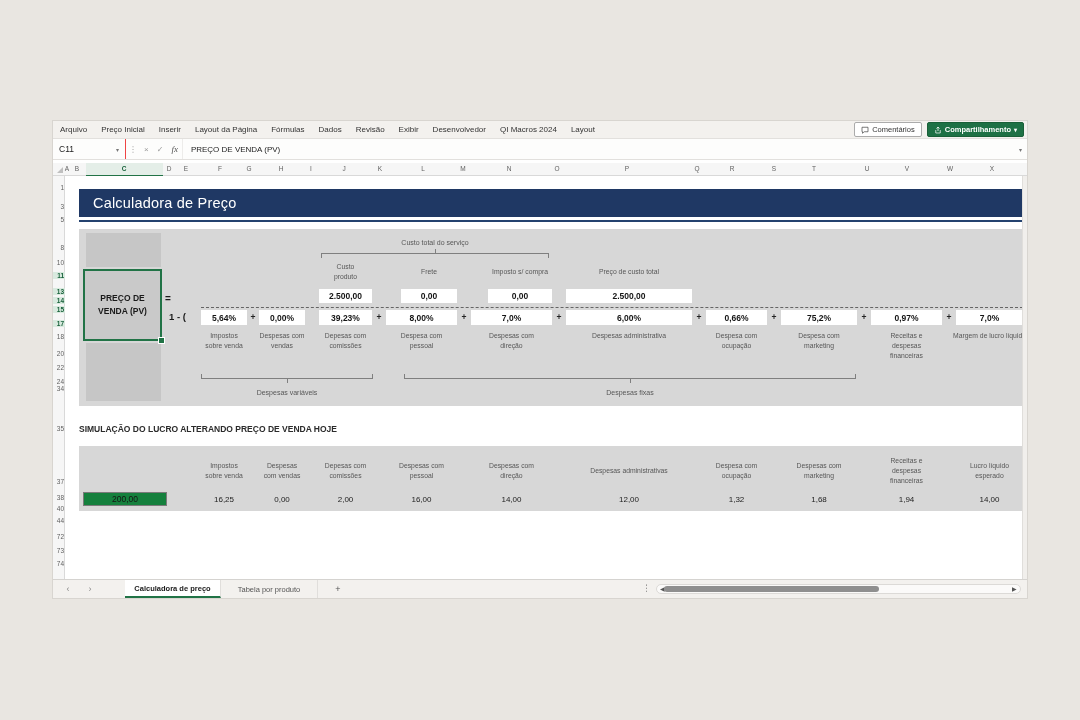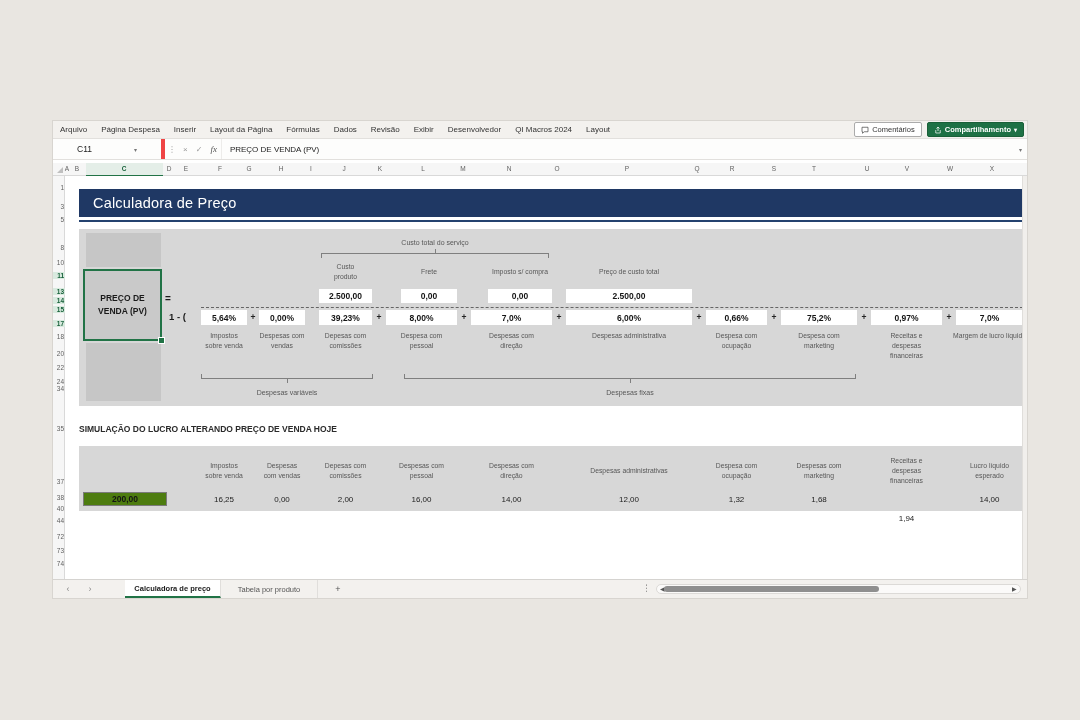--- a/index.html
+++ b/index.html
@@ -16,21 +16,21 @@
   .menu-right{margin-left:auto;display:flex;align-items:center;gap:5px;padding-right:3px;}
   .btn-comments{display:flex;align-items:center;gap:3px;font-size:7.5px;color:#333;background:#fff;
            border:1px solid #ABABAB;border-radius:2px;height:13px;padding:0 6px;}
   .btn-share{display:flex;align-items:center;gap:3px;font-size:7.5px;color:#fff;background:#1E7145;
            border:1px solid #1A6038;border-radius:2px;height:13px;padding:0 6px;font-weight:bold;}
   .btn-share .chev{font-size:6px;color:#fff;}
   
   .formulabar{position:absolute;left:0;top:18px;width:100%;height:21px;background:#FDFDFC;
            border-bottom:1px solid #E2E0DD;display:flex;align-items:center;box-sizing:border-box;}
   .namebox{width:60px;height:100%;display:flex;align-items:center;justify-content:space-between;
-           padding:0 24px;font-size:8.5px;color:#222;border-right:4px solid #ef4444;}
+           padding:0 6px;font-size:8.5px;color:#222;border-right:1px solid #ef4444;}
   .chev{font-size:6px;color:#777;}
   .dots{font-size:8px;color:#999;padding:0 3px;}
   .fbtn{font-size:8px;color:#9a9a9a;padding:0 4px;}
   .fbtn.fx{font-family:"Liberation Serif",serif;font-style:italic;font-size:9px;color:#555;}
   .fvalue{flex:1;font-size:8px;color:#222;padding-left:8px;border-left:1px solid #EDECEA;height:100%;
            display:flex;align-items:center;}
   .fchev{padding:0 5px;}
   
   .colheaders{position:absolute;left:0;top:42px;width:100%;height:13px;background:#F6F6F6;
            border-bottom:1px solid #D9D9D9;box-sizing:border-box;}
@@ -68,22 +68,22 @@
   .simval{font-size:8px;color:#222;text-align:center;}
   .dashline{border-top:1px dashed #646464;}
   .brk-top{border-top:1px solid #7F7F7F;border-left:1px solid #7F7F7F;border-right:1px solid #7F7F7F;height:5px;box-sizing:border-box;}
   .brk-top .tick{position:absolute;left:50%;top:-5px;width:1px;height:5px;background:#7F7F7F;}
   .brk-bot{border-bottom:1px solid #7F7F7F;border-left:1px solid #7F7F7F;border-right:1px solid #7F7F7F;height:5px;box-sizing:border-box;}
   .brk-bot .tick{position:absolute;left:50%;bottom:-5px;width:1px;height:5px;background:#7F7F7F;}
   .eq{font-size:10px;font-weight:bold;color:#1a1a1a;}
   .oneminus{font-size:9.5px;font-weight:bold;color:#1a1a1a;white-space:nowrap;}
   .simtitle{font-size:8.5px;font-weight:bold;color:#2b2b2b;white-space:nowrap;}
   .pricelabel{position:absolute;left:0;right:0;bottom:2px;text-align:center;font-size:8px;font-weight:bold;color:#1a1a1a;}
-  .pricecell{background:#4d7c0f;border:1px solid #7A7A7A;display:flex;align-items:center;justify-content:center;
-           font-size:8.5px;font-weight:bold;color:#141414;box-sizing:border-box;}
+  .pricecell{background:#15803d;border:1px solid #7A7A7A;display:flex;align-items:center;justify-content:center;
+           font-size:8.5px;font-weight:normal;color:#141414;box-sizing:border-box;}
   
   .tabbar{position:absolute;left:0;bottom:0;width:100%;height:19px;background:#F3F1EE;
            border-top:1px solid #D5D3D0;display:flex;align-items:stretch;box-sizing:border-box;}
   .navarr{width:22px;display:flex;align-items:center;justify-content:center;font-size:9px;color:#8a8a8a;}
   .tabswrap{display:flex;margin-left:24px;}
   .tab{width:96px;display:flex;align-items:center;justify-content:center;font-size:7.5px;color:#555;
            border-right:1px solid #E0DEDB;background:transparent;white-space:nowrap;}
   .tab.active{background:#fff;color:#1a1a1a;font-weight:bold;border-bottom:2px solid #217346;box-sizing:border-box;}
   .tab.add{width:40px;font-size:9px;color:#555;border-right:none;}
   .tb-dots{position:absolute;left:589px;top:3px;font-size:9px;color:#777;}
@@ -93,21 +93,21 @@
   .harr{position:absolute;top:5px;font-size:6px;color:#555;}
 </style>
 </head>
 <body>
 
 <div class="window">
 
   <div class="menubar">
     <div class="menu-items" id="menuItems">
         <div class="mi">Arquivo</div>
-        <div class="mi">Página Despesa</div>
+        <div class="mi">Preço Inicial</div>
         <div class="mi">Inserir</div>
         <div class="mi">Layout da Página</div>
         <div class="mi">Fórmulas</div>
         <div class="mi">Dados</div>
         <div class="mi">Revisão</div>
         <div class="mi">Exibir</div>
         <div class="mi">Desenvolvedor</div>
         <div class="mi">QI Macros 2024</div>
         <div class="mi">Layout</div>
       </div>
@@ -278,21 +278,21 @@
       <div class="simval abs" style="left: 641.5px; top: 319px; width: 60px;">1,32</div>
       <div class="cell abs" style="left: 716px; top: 134px; width: 76px; height: 15px;">75,2%</div>
       <div class="plus abs" style="left: 795px; top: 136px; width: 8px;">+</div>
       <div class="lbl abs" style="left: 723px; top: 155px; width: 62px;">Despesa com marketing</div>
       <div class="simhead abs" style="left: 721px; top: 275px; width: 66px; height: 40px;">Despesas com marketing</div>
       <div class="simval abs" style="left: 724px; top: 319px; width: 60px;">1,68</div>
       <div class="cell abs" style="left: 806px; top: 134px; width: 71px; height: 15px;">0,97%</div>
       <div class="plus abs" style="left: 880px; top: 136px; width: 8px;">+</div>
       <div class="lbl abs" style="left: 813.5px; top: 155px; width: 56px;">Receitas e despesas financeiras</div>
       <div class="simhead abs" style="left: 812.5px; top: 275px; width: 58px; height: 40px;">Receitas e despesas financeiras</div>
-      <div class="simval abs" style="left: 811.5px; top: 319px; width: 60px; margin-top: 19px;">1,94</div>
+      <div class="simval abs" style="left: 811.5px; top: 319px; width: 60px;">1,94</div>
       <div class="cell abs" style="left: 891px; top: 134px; width: 67px; height: 15px;">7,0%</div>
       <div class="lbl abs" style="left: 864.5px; top: 155px; width: 120px;">Margem de lucro líquido</div>
       <div class="simhead abs" style="left: 892.5px; top: 275px; width: 64px; height: 40px;">Lucro líquido esperado</div>
       <div class="simval abs" style="left: 894.5px; top: 319px; width: 60px;">14,00</div>
     </div>
 
   <div class="vscroll"></div>
 
   <div class="tabbar">
     <div class="navarr" style="margin-left:4px;">‹</div>

